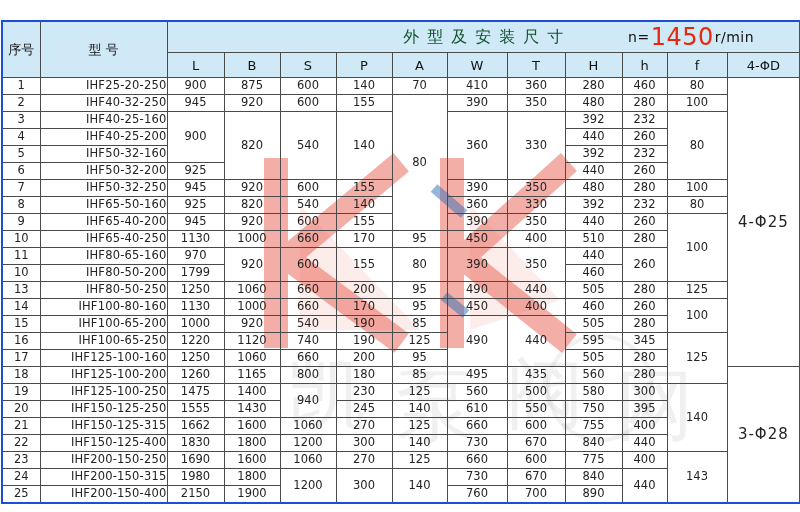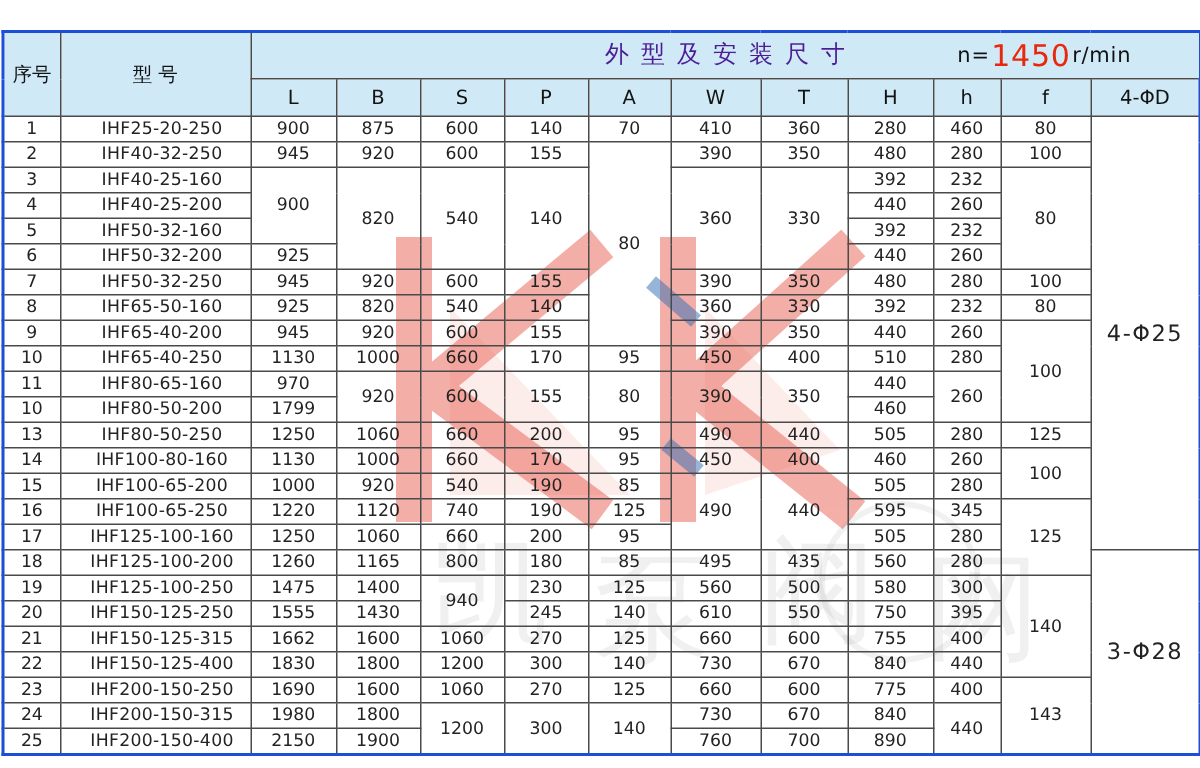--- a/index.html
+++ b/index.html
@@ -20,29 +20,29 @@
     padding:0;color:#232323;background:transparent;
     overflow:hidden;white-space:nowrap;
   }
   thead th{background:#cfe9f7;font-weight:normal;color:#131313;}
   tr.hrow1 th{height:30px;}
   tr.hrow2 th{height:24px;font-size:13px;}
   th.corner{font-size:13px;}
   th.dims-cell{position:relative;}
   .dims-title{
     position:absolute;left:0;right:0;top:50%;transform:translateY(-50%);
-    font-size:16px;letter-spacing:8px;text-indent:8px;color:#4c1d95;
+    font-size:16px;letter-spacing:8px;text-indent:8px;color:#14532d;
   }
   .speed{
     position:absolute;right:45px;top:50%;transform:translateY(-50%);
     font-size:14px;color:#111;display:flex;align-items:center;letter-spacing:0.5px;
   }
-  .speed .val{font-size:20px;line-height:1;color:#e8270c;padding:0 1px;}
+  .speed .val{font-size:24px;line-height:1;color:#e8270c;padding:0 1px;}
   tbody td{height:16px;font-size:11.5px;line-height:1;}
-  tbody td.col-model{text-align:center;padding-left:9px;letter-spacing:0.2px;}
+  tbody td.col-model{text-align:right;padding-left:9px;letter-spacing:0.2px;}
   tbody td.col-D{font-size:15px;letter-spacing:1px;}
 </style>
 </head>
 <body>
 
 <div class="stage">
 
   <svg class="watermark" width="800" height="512" viewBox="0 0 800 512">
 
     <polygon points="300,205 420,330 300,330" fill="#f4c0b8" opacity="0.30"></polygon>

